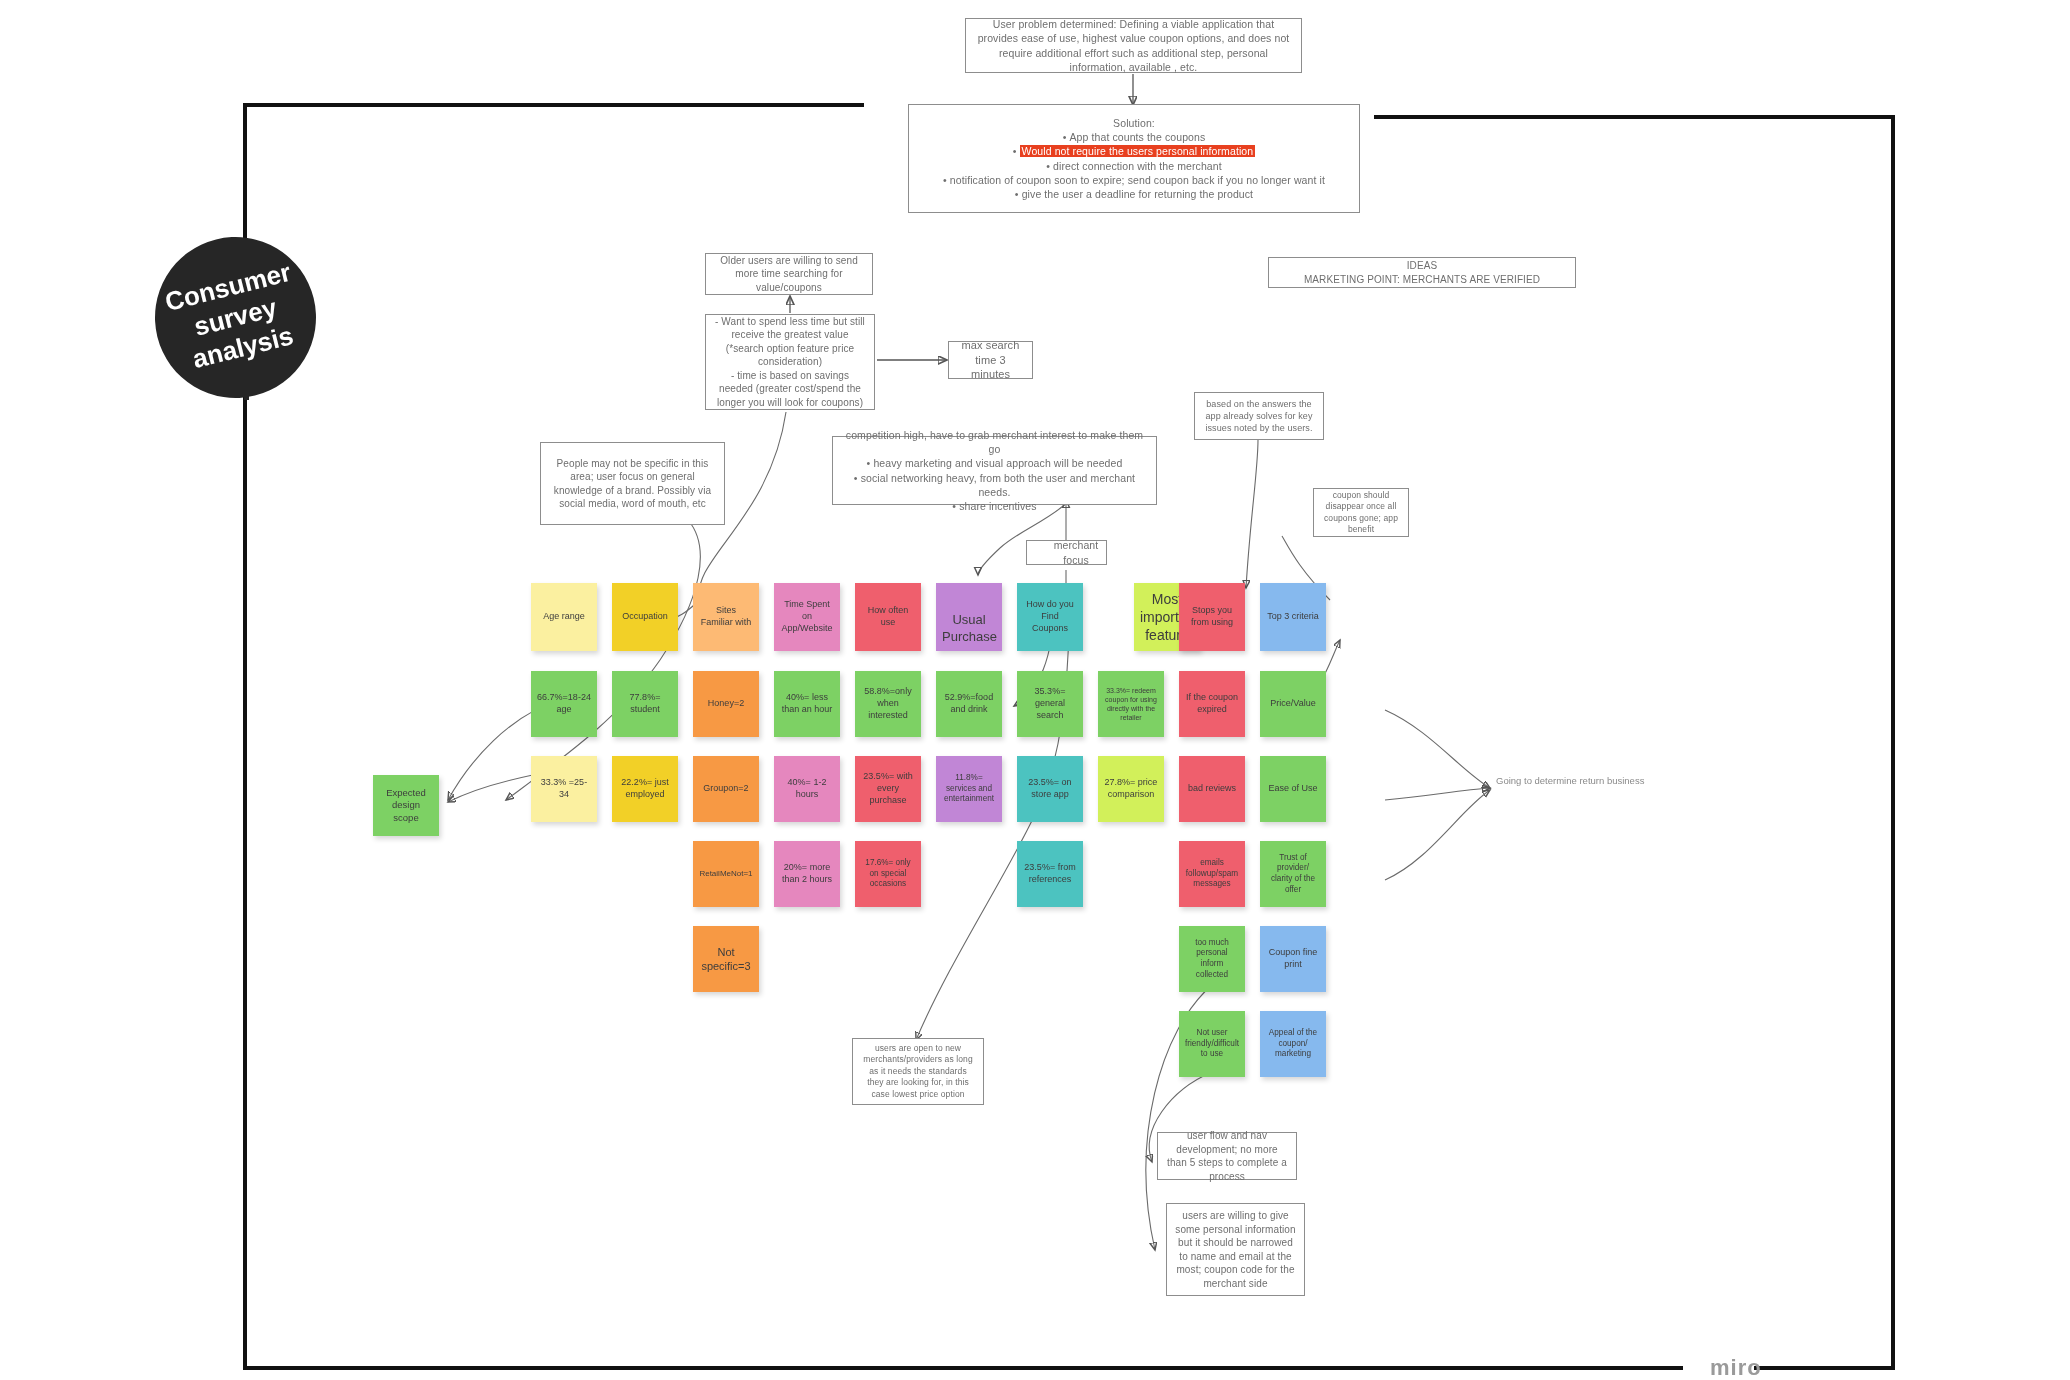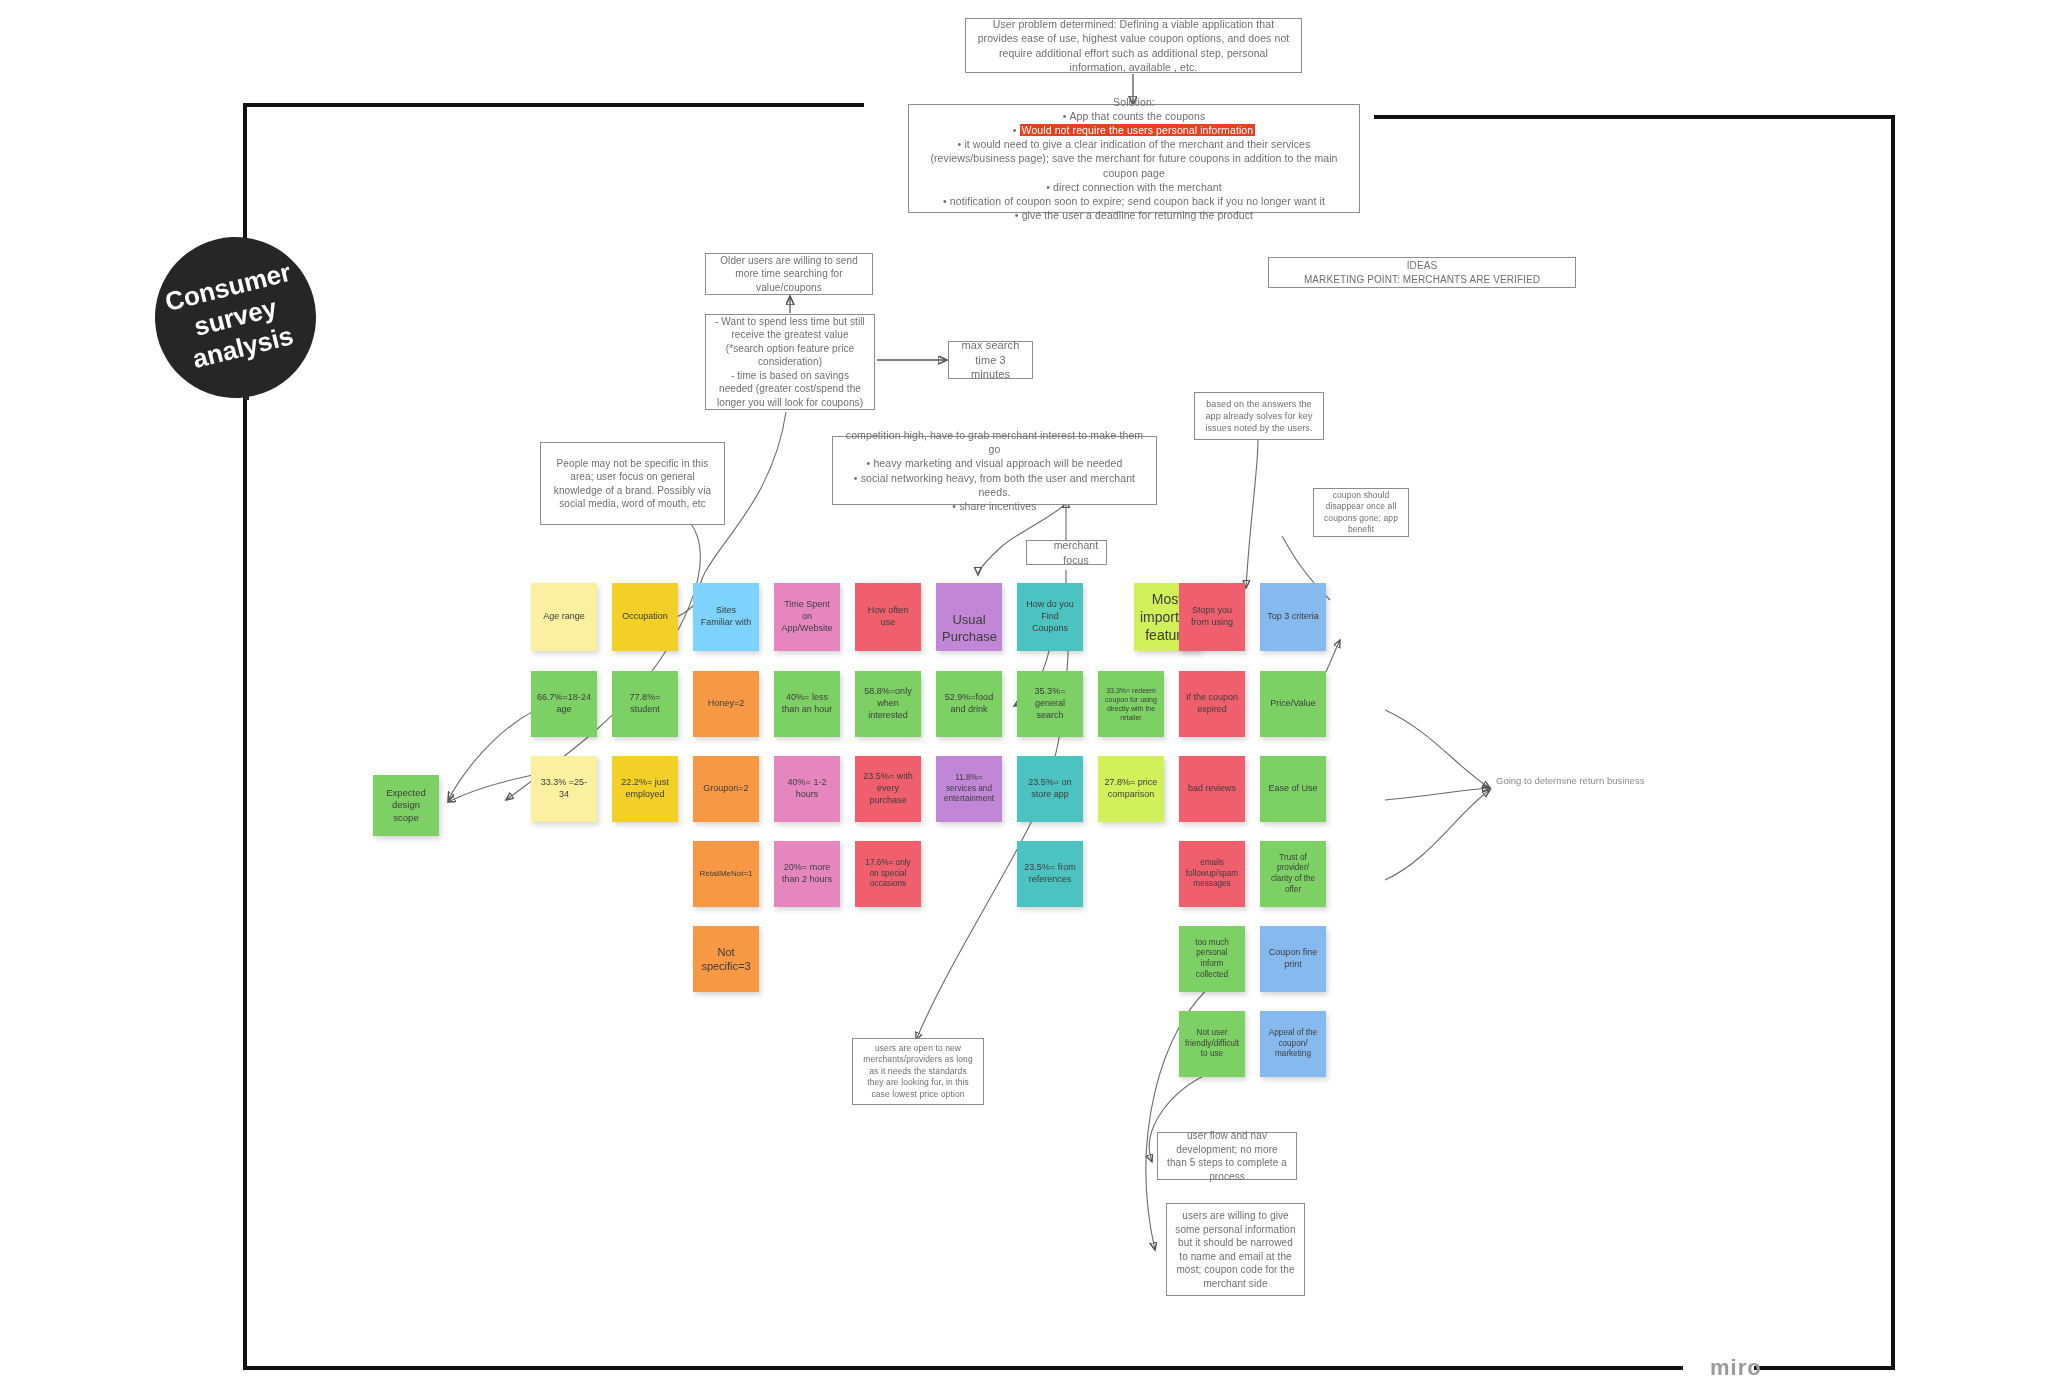--- a/index.html
+++ b/index.html
@@ -115,21 +115,20 @@
 
   <div class="tbox" style="left:965px;top:18px;width:337px;height:55px;font-size:10.5px;">
     <span class="inner">User problem determined: Defining a viable application that provides ease of use, highest value coupon options, and does not require additional effort such as additional step, personal information, available , etc.</span>
   </div>
 
   <div class="tbox" style="left:908px;top:104px;width:452px;height:109px;font-size:10.5px;flex-direction:column;">
     <div style="width:100%;text-align:center;">
       <div>Solution:</div>
       <div>•&nbsp;<span>App that counts the coupons</span></div>
       <div>•&nbsp;<span style="background:#e8401f;color:#fff;padding:0 2px;">Would not require the users personal information</span></div>
-      <div>•&nbsp;<span>it would need to give a clear indication of the merchant and their services (reviews/business page); save the merchant for future coupons in addition to the main coupon page</span></div>
       <div>•&nbsp;<span>direct connection with the merchant</span></div>
       <div>•&nbsp;<span>notification of coupon soon to expire; send coupon back if you no longer want it</span></div>
       <div>•&nbsp;<span>give the user a deadline for returning the product</span></div>
     </div>
   </div>
 
   <div class="tbox" style="left:1268px;top:257px;width:308px;height:31px;font-size:10px;">
     <span class="inner">IDEAS
 MARKETING POINT: MERCHANTS ARE VERIFIED</span>
   </div>
@@ -201,21 +200,21 @@
       </div>
       <div class="note" style="left: 612px; top: 583px; width: 66px; height: 68px; background: rgb(242, 208, 39); font-size: 9px;">
         <span class="inner">Occupation</span>
       </div>
       <div class="note" style="left: 612px; top: 671px; width: 66px; height: 66px; background: rgb(125, 209, 100); font-size: 9px;">
         <span class="inner">77.8%= student</span>
       </div>
       <div class="note" style="left: 612px; top: 756px; width: 66px; height: 66px; background: rgb(242, 208, 39); font-size: 9px;">
         <span class="inner">22.2%= just employed</span>
       </div>
-      <div class="note" style="left: 693px; top: 583px; width: 66px; height: 68px; background: #7dd3fc; font-size: 9px;">
+      <div class="note" style="left: 693px; top: 583px; width: 66px; height: 68px; background: #fdba74; font-size: 9px;">
         <span class="inner">Sites Familiar with</span>
       </div>
       <div class="note" style="left: 693px; top: 671px; width: 66px; height: 66px; background: rgb(247, 153, 68); font-size: 9px;">
         <span class="inner">Honey=2</span>
       </div>
       <div class="note" style="left: 693px; top: 756px; width: 66px; height: 66px; background: rgb(247, 153, 68); font-size: 9px;">
         <span class="inner">Groupon=2</span>
       </div>
       <div class="note" style="left: 693px; top: 841px; width: 66px; height: 66px; background: rgb(247, 153, 68); font-size: 8px;">
         <span class="inner">RetailMeNot=1</span>

